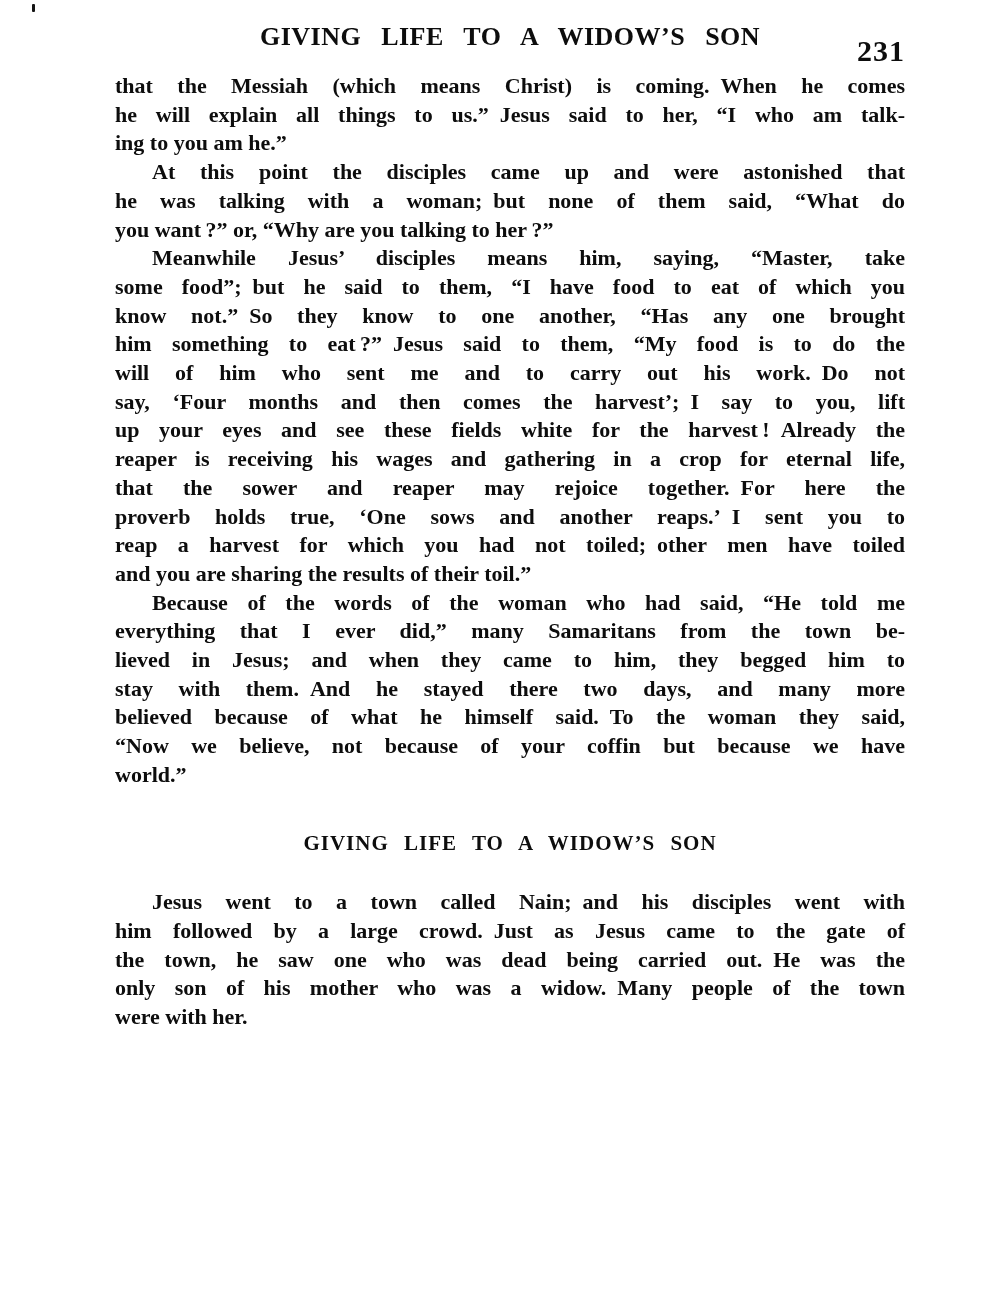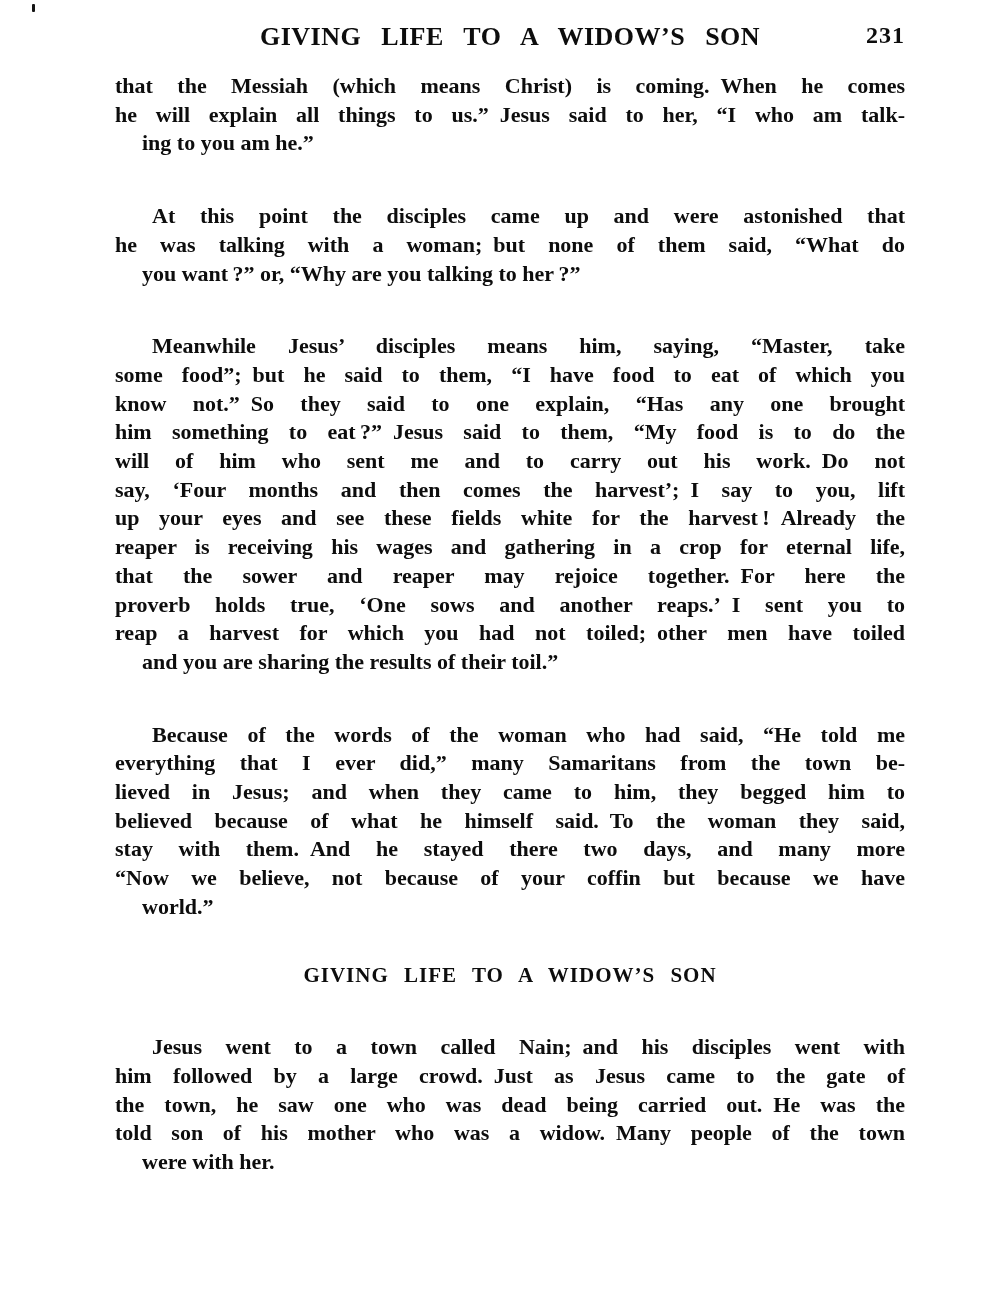--- a/index.html
+++ b/index.html
@@ -33,48 +33,46 @@
     text-align: center;
     font-weight: bold;
     font-size: 26px;
     letter-spacing: 0.5px;
     word-spacing: 13px;
     white-space: nowrap;
   }
   .page-number {
     position: absolute;
     right: 0;
-    top: 0;
+    top: 12px;
     font-weight: bold;
-    font-size: 24px;
+    font-size: 30px;
     letter-spacing: 1px;
     word-spacing: normal;
   }
   .text-block {
     position: absolute;
     top: 72px;
     left: 115px;
     width: 790px;
     font-size: 22px;
     font-weight: bold;
     line-height: 28.7px;
   }
   .paragraph { margin: 0; }
   .jline {
     text-align: justify;
     text-align-last: justify;
   }
   .jline.last {
     text-align: justify;
     text-align-last: left;
-    margin-left: 27px;
   }
   .jline.indent {
     padding-left: 37px;
-    margin-top: 44px;
   }
   .section-heading {
     margin-top: 39px;
     margin-bottom: 31px;
     text-align: center;
     font-size: 21px;
     font-weight: bold;
     letter-spacing: 1px;
     word-spacing: 9px;
     white-space: nowrap;
@@ -98,42 +96,42 @@
         <div class="jline last">ing to you am he.”</div>
       </div>
       <div class="paragraph">
         <div class="jline indent">At this point the disciples came up and were astonished that</div>
         <div class="jline">he was talking with a woman; but none of them said, “What do</div>
         <div class="jline last">you want ?” or, “Why are you talking to her ?”</div>
       </div>
       <div class="paragraph">
         <div class="jline indent">Meanwhile Jesus’ disciples means him, saying, “Master, take</div>
         <div class="jline">some food”; but he said to them, “I have food to eat of which you</div>
-        <div class="jline">know not.” So they said to one explain, “Has any one brought</div>
+        <div class="jline">know not.” So they know to one another, “Has any one brought</div>
         <div class="jline">him something to eat ?” Jesus said to them, “My food is to do the</div>
         <div class="jline">will of him who sent me and to carry out his work. Do not</div>
         <div class="jline">say, ‘Four months and then comes the harvest’; I say to you, lift</div>
         <div class="jline">up your eyes and see these fields white for the harvest ! Already the</div>
         <div class="jline">reaper is receiving his wages and gathering in a crop for eternal life,</div>
         <div class="jline">that the sower and reaper may rejoice together. For here the</div>
         <div class="jline">proverb holds true, ‘One sows and another reaps.’ I sent you to</div>
         <div class="jline">reap a harvest for which you had not toiled; other men have toiled</div>
         <div class="jline last">and you are sharing the results of their toil.”</div>
       </div>
       <div class="paragraph">
         <div class="jline indent">Because of the words of the woman who had said, “He told me</div>
         <div class="jline">everything that I ever did,” many Samaritans from the town be-</div>
         <div class="jline">lieved in Jesus; and when they came to him, they begged him to</div>
+        <div class="jline">stay with them. And he stayed there two days, and many more</div>
         <div class="jline">believed because of what he himself said. To the woman they said,</div>
-        <div class="jline">stay with them. And he stayed there two days, and many more</div>
         <div class="jline">“Now we believe, not because of your coffin but because we have</div>
         <div class="jline last">world.”</div>
       </div>
       <div class="section-heading">GIVING LIFE TO A WIDOW’S SON</div>
       <div class="paragraph">
         <div class="jline indent">Jesus went to a town called Nain; and his disciples went with</div>
         <div class="jline">him followed by a large crowd. Just as Jesus came to the gate of</div>
         <div class="jline">the town, he saw one who was dead being carried out. He was the</div>
-        <div class="jline">told son of his mother who was a widow. Many people of the town</div>
+        <div class="jline">only son of his mother who was a widow. Many people of the town</div>
         <div class="jline last">were with her.</div>
       </div>
     </div>
 </div>
 
 </body></html>

